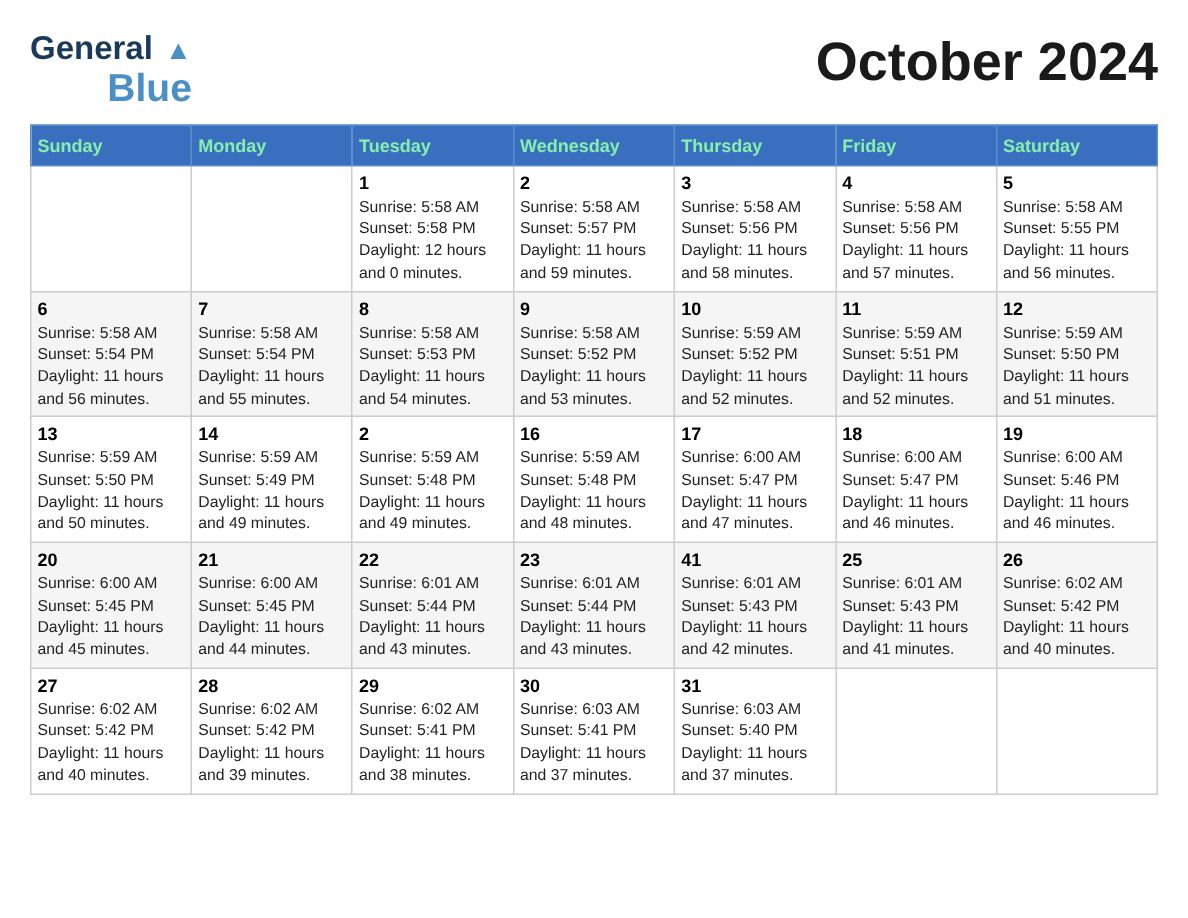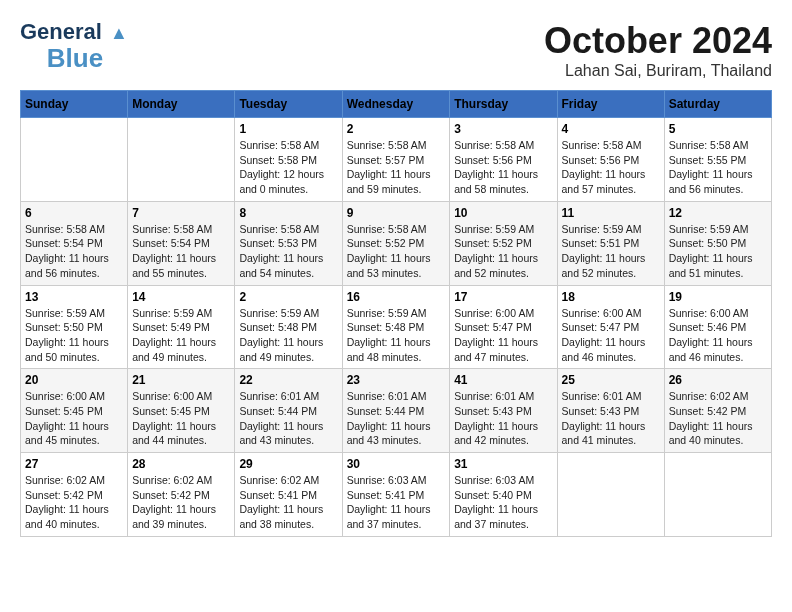--- a/index.html
+++ b/index.html
@@ -12,42 +12,42 @@
     }
     .header {
       display: flex;
       justify-content: space-between;
       align-items: flex-start;
       margin-bottom: 10px;
     }
     .logo {
       display: flex;
       flex-direction: column;
-      align-items: center;
+      align-items: flex-end;
     }
     .title-block {
       text-align: right;
     }
     .month-title {
       font-size: 36px;
       font-weight: bold;
       color: #1a1a1a;
     }
     .location-title {
       font-size: 16px;
       color: #333;
     }
     .calendar {
       width: 100%;
       border-collapse: collapse;
       font-size: 11px;
     }
     .calendar th {
       background-color: #3a6fbf;
-      color: #000000;
+      color: #86efac;
       padding: 6px 4px;
       text-align: left;
       font-size: 12px;
       border: 1px solid #5a8fd0;
     }
     .calendar td {
       border: 1px solid #ccc;
       vertical-align: top;
       padding: 4px;
       width: 108px;
@@ -81,21 +81,20 @@
     <div style="display:flex; align-items:center; gap:4px;">
       <div style="font-size:22px; font-weight:bold; color:#1a3a5c; line-height:1.1;">
         <span style="color:#1a3a5c;">General</span>
         <span style="color:#4a90c4; font-size:18px; margin-left:2px;">▲</span>
       </div>
     </div>
     <div style="font-size:26px; font-weight:bold; color:#4a90c4; line-height:1.1; margin-left:2px;">Blue</div>
   </div>
   <div class="title-block">
     <div class="month-title">October 2024</div>
-    <div class="location-title">Lahan Sai, Buriram, Thailand</div>
   </div>
 </div>
 
 <table class="calendar">
   <thead>
     <tr>
     <th>Sunday</th>
         <th>Monday</th>
         <th>Tuesday</th>
         <th>Wednesday</th>

